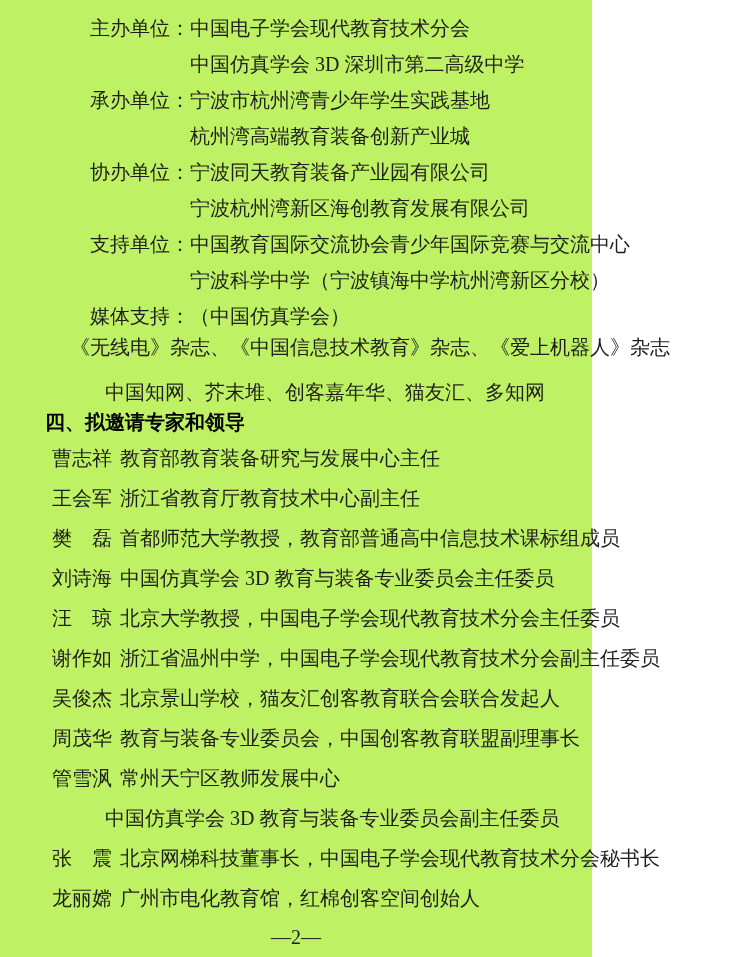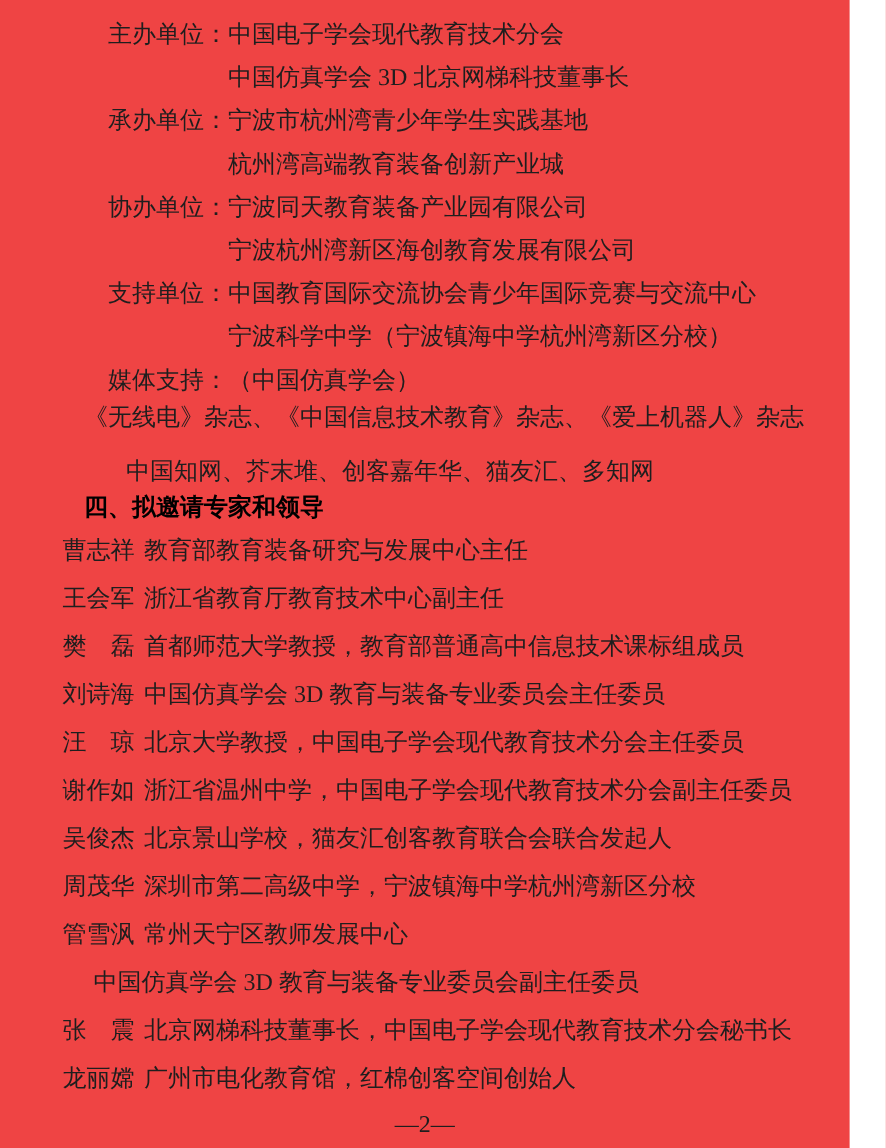--- a/index.html
+++ b/index.html
@@ -10,25 +10,25 @@
   body {
     width: 738px;
     height: 957px;
     overflow: hidden;
     font-family: "Liberation Serif", "DejaVu Serif", serif;
     font-size: 20px;
     color: #1e1e1e;
     position: relative;
   }
   .page {
-    width: 708px;
+    width: 592px;
     height: 957px;
     padding-top: 10px;
     box-sizing: border-box;
-    background: #ef4444;
+    background: #bef264;
   }
   
   .org-row {
     height: 36px;
     display: flex;
     align-items: center;
     padding-left: 90px;
     white-space: nowrap;
   }
   .org-row.cont {
@@ -49,21 +49,21 @@
     display: flex;
     align-items: flex-end;
     padding-left: 105px;
     white-space: nowrap;
   }
   
   .section-heading {
     height: 32px;
     display: flex;
     align-items: center;
-    padding-left: 70px;
+    padding-left: 45px;
     margin: 0;
     font-family: "Liberation Sans", "DejaVu Sans", sans-serif;
     font-weight: bold;
     font-size: 20px;
     color: #000000;
     white-space: nowrap;
   }
   
   .exp-row {
     height: 40px;
@@ -74,21 +74,21 @@
   }
   .exp-name {
     display: inline-block;
     width: 60px;
     flex-shrink: 0;
   }
   .exp-title {
     margin-left: 8px;
   }
   .exp-row.cont {
-    padding-left: 78px;
+    padding-left: 105px;
   }
   
   .page-footer {
     margin-top: 8px;
     height: 22px;
     display: flex;
     justify-content: center;
     align-items: center;
     color: #1e1e1e;
   }
@@ -97,21 +97,21 @@
 <body>
 
 <div class="page">
 
   <div>
     <div class="org-row">
       <span class="org-label">主办单位：</span>
       <span class="org-text">中国电子学会现代教育技术分会</span>
     </div>
     <div class="org-row cont">
-      <span class="org-text">中国仿真学会 3D 北京网梯科技董事长</span>
+      <span class="org-text">中国仿真学会 3D 深圳市第二高级中学</span>
     </div>
 
     <div class="org-row">
       <span class="org-label">承办单位：</span>
       <span class="org-text">宁波市杭州湾青少年学生实践基地</span>
     </div>
     <div class="org-row cont">
       <span class="org-text">杭州湾高端教育装备创新产业城</span>
     </div>
 
@@ -169,21 +169,21 @@
     <div class="exp-row">
       <span class="exp-name">谢作如</span>
       <span class="exp-title">浙江省温州中学，中国电子学会现代教育技术分会副主任委员</span>
     </div>
     <div class="exp-row">
       <span class="exp-name">吴俊杰</span>
       <span class="exp-title">北京景山学校，猫友汇创客教育联合会联合发起人</span>
     </div>
     <div class="exp-row">
       <span class="exp-name">周茂华</span>
-      <span class="exp-title">深圳市第二高级中学，宁波镇海中学杭州湾新区分校</span>
+      <span class="exp-title">教育与装备专业委员会，中国创客教育联盟副理事长</span>
     </div>
     <div class="exp-row">
       <span class="exp-name">管雪沨</span>
       <span class="exp-title">常州天宁区教师发展中心</span>
     </div>
     <div class="exp-row cont">
       <span>中国仿真学会 3D 教育与装备专业委员会副主任委员</span>
     </div>
     <div class="exp-row">
       <span class="exp-name">张　震</span>

